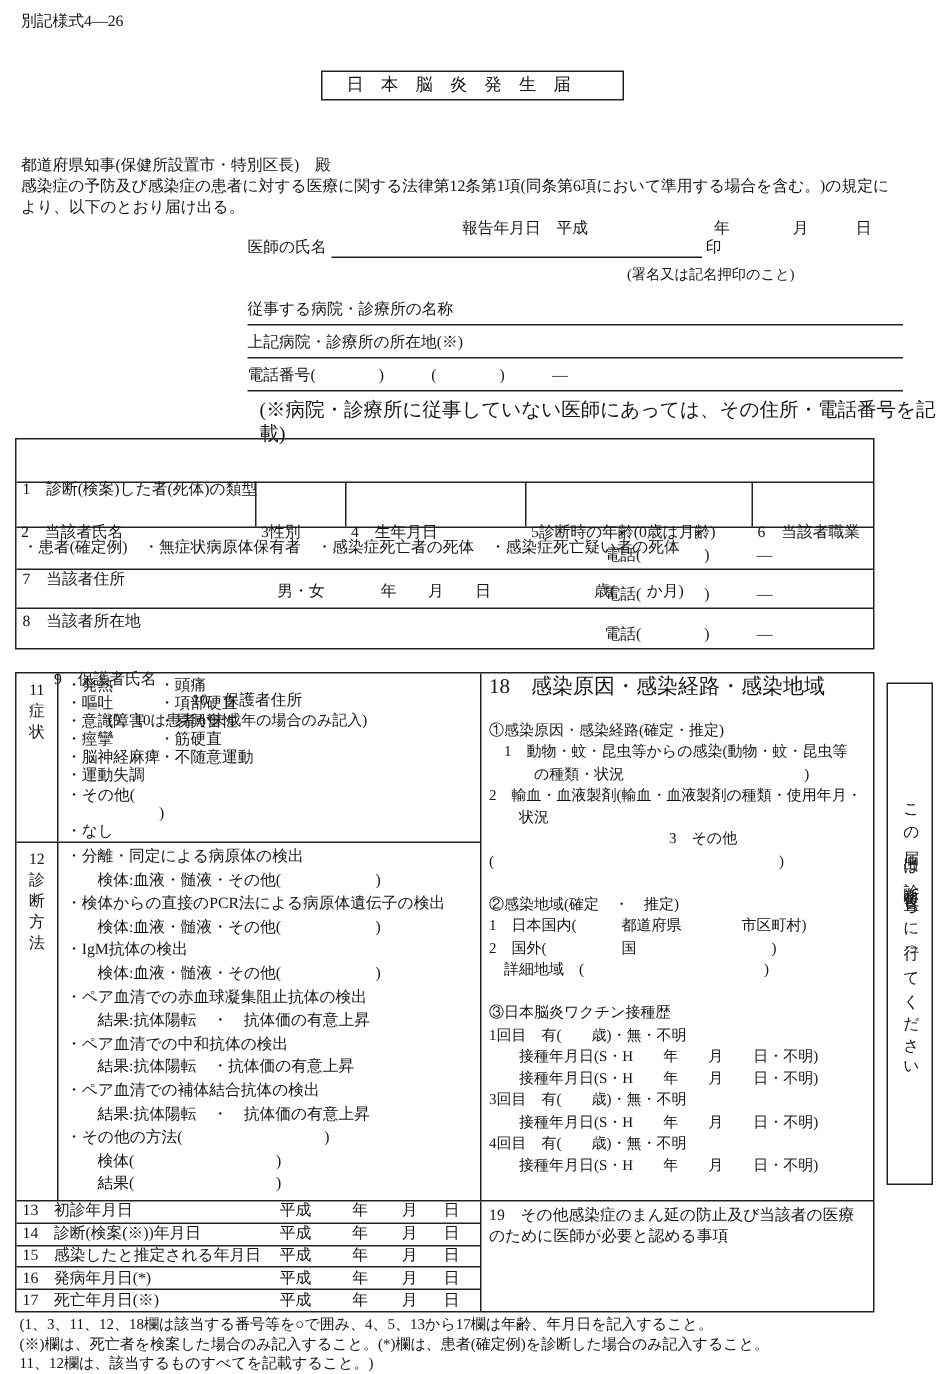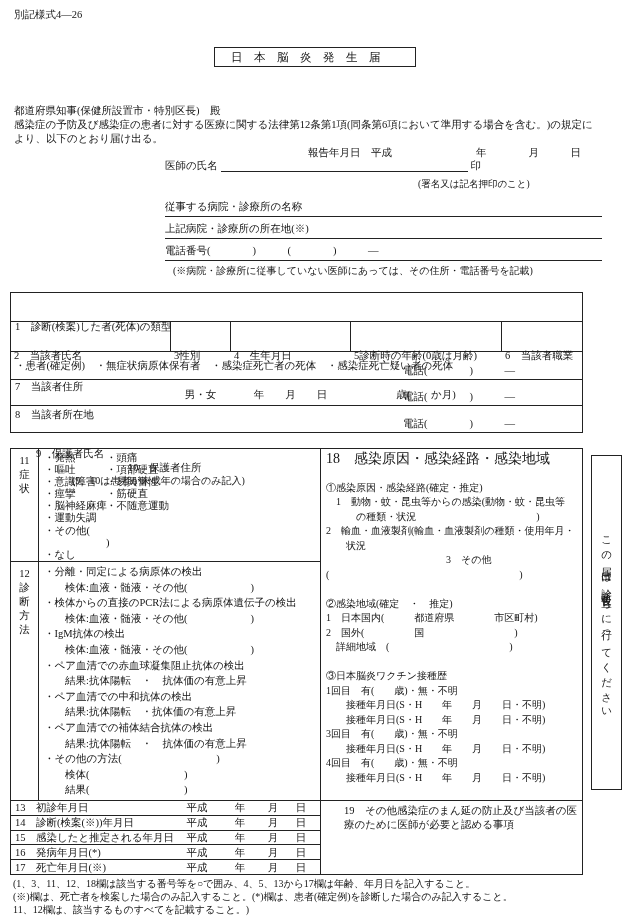--- a/index.html
+++ b/index.html
@@ -11,21 +11,21 @@
   .form-code { left:14px; top:8px; }
   .title-box { left:50%; top:47px; transform:translateX(-50%); border:1px solid #222;
                padding:2px 23px 2px 16px; font-size:11.5px; letter-spacing:1em; white-space:nowrap; }
   .preamble { left:14px; top:104px; width:606px; line-height:14px; }
   .report-date { left:308px; top:146px; white-space:pre; }
   .doctor-row { left:165px; top:159px; width:316px; display:flex; align-items:flex-end; }
   .doctor-blank { flex:1; border-bottom:1px solid #222; height:13px; margin:0 3px; }
   .seal-note { left:418px; top:179px; font-size:9.5px; }
   .uline { border-bottom:1px solid #222; left:165px; width:437px; height:17px; white-space:pre; }
   .u1 { top:200px; } .u2 { top:222px; } .u3 { top:244px; }
-  .phone-note { left:173px; top:265px; font-size:10px; }
+  .phone-note { left:173px; top:265px; font-size:13px; }
 
   .tableA { left:10px; top:292px; width:573px; border:1px solid #222; }
   .rowA1 { height:29px; border-bottom:1px solid #222; padding:1px 4px; line-height:13px; white-space:pre; }
   .rowA2 { height:30px; display:flex; border-bottom:1px solid #222; line-height:13px; }
   .cA { padding:1px 3px; white-space:pre; }
   .cA + .cA { border-left:1px solid #222; }
   .cA .cv { text-align:center; }
   .c1 { width:159px; } .c2 { width:60px; } .c3 { width:120px; } .c4 { width:151px; } .c5 { flex:1; }
   .rowA { position:relative; padding:2px 4px; white-space:pre; }
   .rowA7 { height:28px; border-bottom:1px solid #222; }
@@ -51,21 +51,21 @@
   .sec18-body .line { line-height:14.5px; min-height:14.5px; white-space:pre; }
   .tB-bottom { display:flex; flex:1; }
   .datesec { width:310px; border-right:1px solid #222; display:flex; flex-direction:column; }
   .daterow { flex:1; display:flex; align-items:center; }
   .daterow:not(:last-child) { border-bottom:1px solid #222; }
   .dlabel { width:162px; padding-left:4px; white-space:pre; }
   .dera { width:48px; text-align:center; }
   .dy { width:38px; text-align:center; }
   .dm { width:28px; text-align:center; }
   .dd { width:28px; text-align:center; }
-  .sec19 { flex:1; padding:3px 5px; line-height:14px;margin-left:18px; }
+  .sec19 { flex:1; padding:3px 5px; line-height:14px; }
 
   .side-note { left:591px; top:455px; width:31px; height:335px; border:1px solid #222;
                display:flex; align-items:center; justify-content:center; }
   .side-note span { writing-mode:vertical-rl; letter-spacing:3px; font-size:10.5px; }
 
   .footer { left:13px; top:877px; width:610px; font-size:10px; line-height:13px; }
   .footer div { white-space:pre-wrap; }
 </style>
 </head>
 <body>

